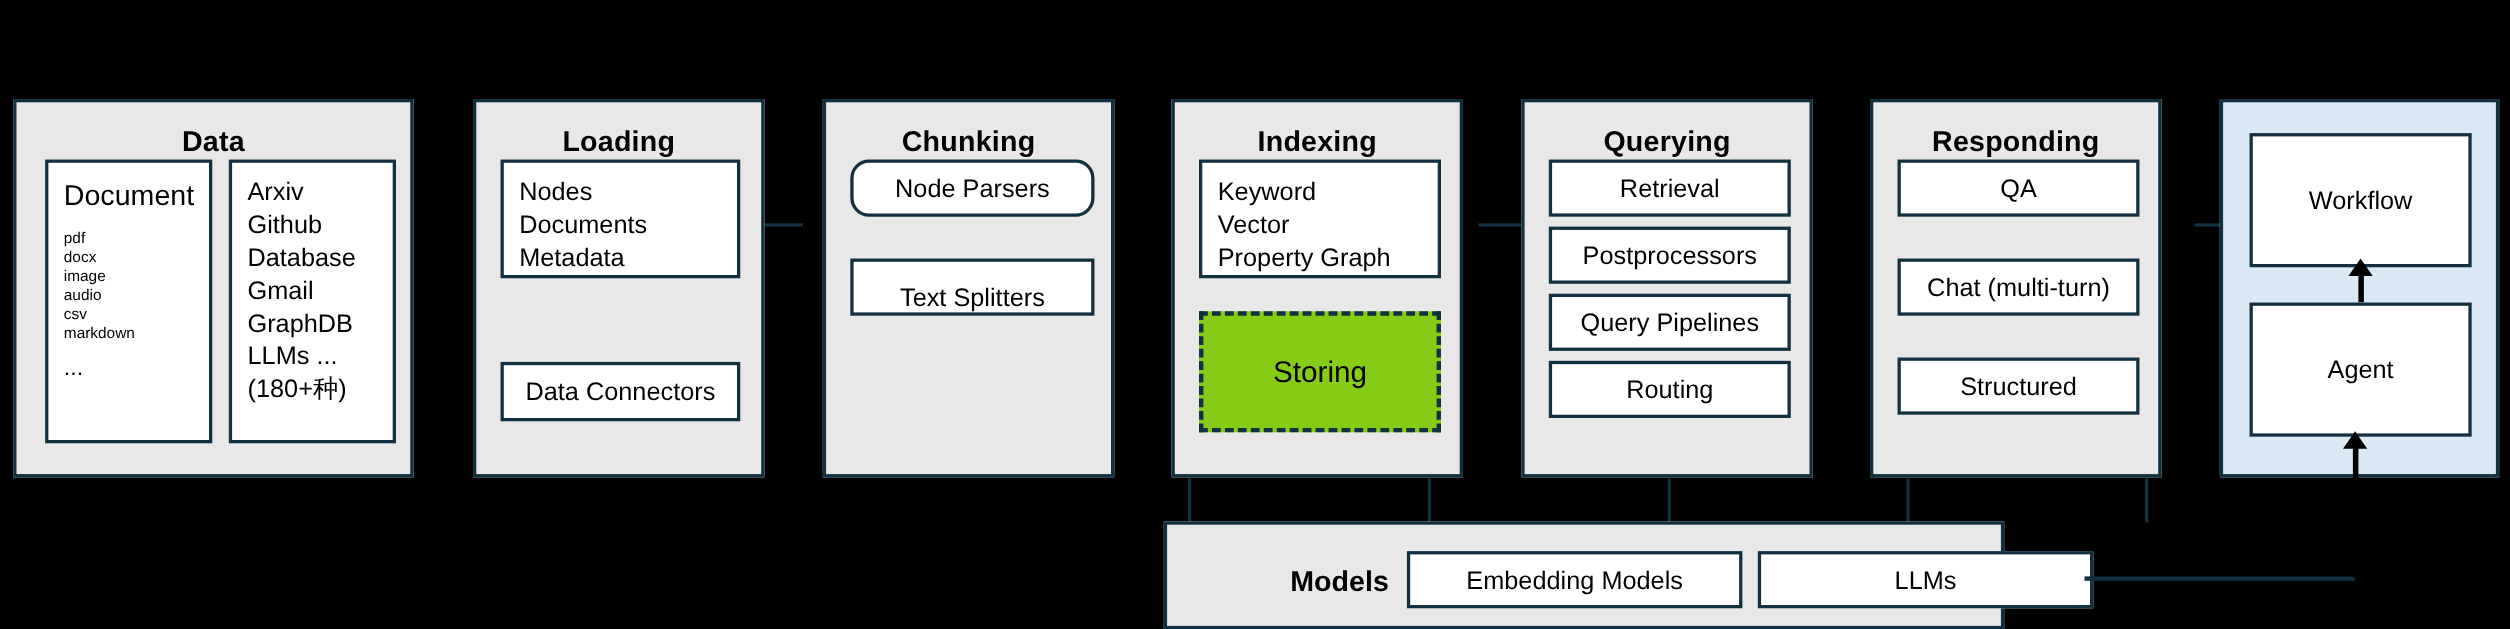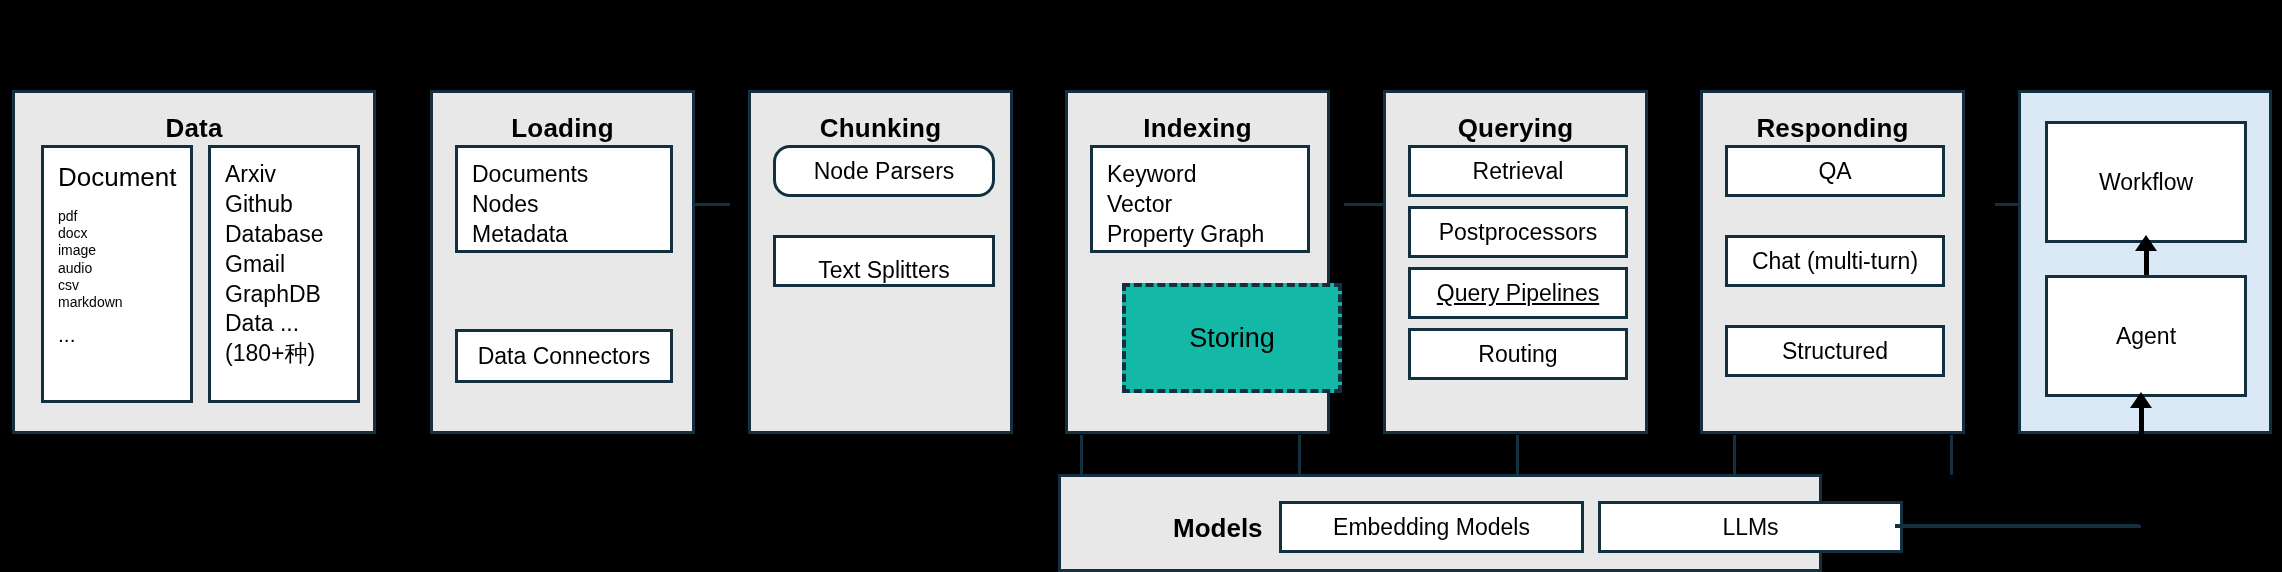--- a/index.html
+++ b/index.html
@@ -52,22 +52,21 @@
     display: flex;
     align-items: center;
     justify-content: center;
     font-size: 23px;
     color: #000;
     text-align: center;
   }
   .box.dashed {
     border-style: dashed;
     border-width: 4px;
-    background: #14b8a6;
-    margin-left: 32px;
+    background: #84cc16;
   }
   .box.listbox {
     display: block;
     padding: 12px 14px 0 14px;
     text-align: left;
     line-height: 1.32;
     font-size: 23px;
   }
   .box .lead {
     display: block;
@@ -155,31 +154,31 @@
       <span class="li">markdown</span>
       <span class="ell">...</span>
     </div>
 
     <div class="box listbox" style="left:193px; top:52px; width:152px; height:258px;">
       <span class="li big">Arxiv</span>
       <span class="li big">Github</span>
       <span class="li big">Database</span>
       <span class="li big">Gmail</span>
       <span class="li big">GraphDB</span>
-      <span class="li big">Data ...</span>
+      <span class="li big">LLMs ...</span>
       <span class="li big">(180+种)</span>
     </div>
   </div>
 
   <div class="panel" style="left:430px; top:90px; width:265px; height:344px;">
     <div class="panel-title">Loading</div>
 
     <div class="box listbox" style="left:22px; top:52px; width:218px; height:108px;">
+      <span class="li big">Nodes</span>
       <span class="li big">Documents</span>
-      <span class="li big">Nodes</span>
       <span class="li big">Metadata</span>
     </div>
 
 
     <div class="box" style="left:22px; top:236px; width:218px; height:54px;">
       <span>Data Connectors</span>
     </div>
   </div>
 
   <div class="panel" style="left:748px; top:90px; width:265px; height:344px;">
@@ -210,21 +209,21 @@
 
   <div class="panel" style="left:1383px; top:90px; width:265px; height:344px;">
     <div class="panel-title">Querying</div>
 
     <div class="box" style="left:22px; top:52px; width:220px; height:52px;">
       <span>Retrieval</span>
     </div>
     <div class="box" style="left:22px; top:113px; width:220px; height:52px;">
       <span>Postprocessors</span>
     </div>
-    <div class="box" style="left:22px; top:174px; width:220px; height:52px;text-decoration:underline;">
+    <div class="box" style="left:22px; top:174px; width:220px; height:52px;">
       <span>Query Pipelines</span>
     </div>
     <div class="box" style="left:22px; top:235px; width:220px; height:52px;">
       <span>Routing</span>
     </div>
   </div>
 
   <div class="panel" style="left:1700px; top:90px; width:265px; height:344px;">
     <div class="panel-title">Responding</div>
 

